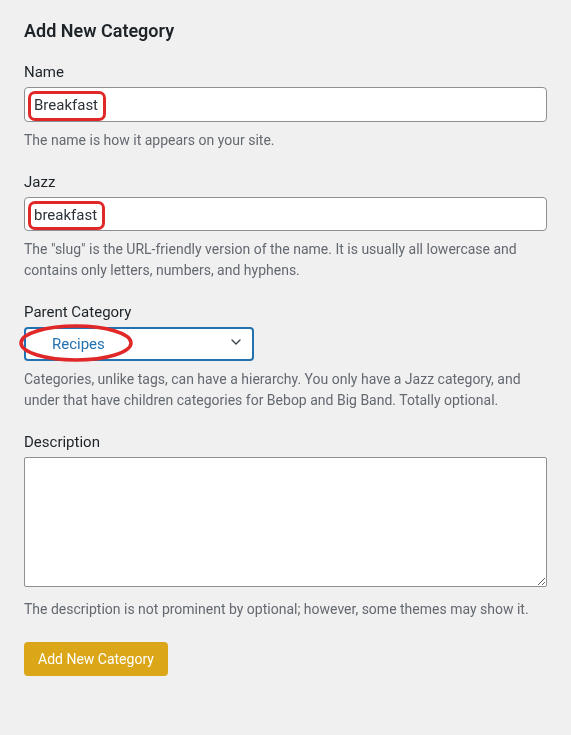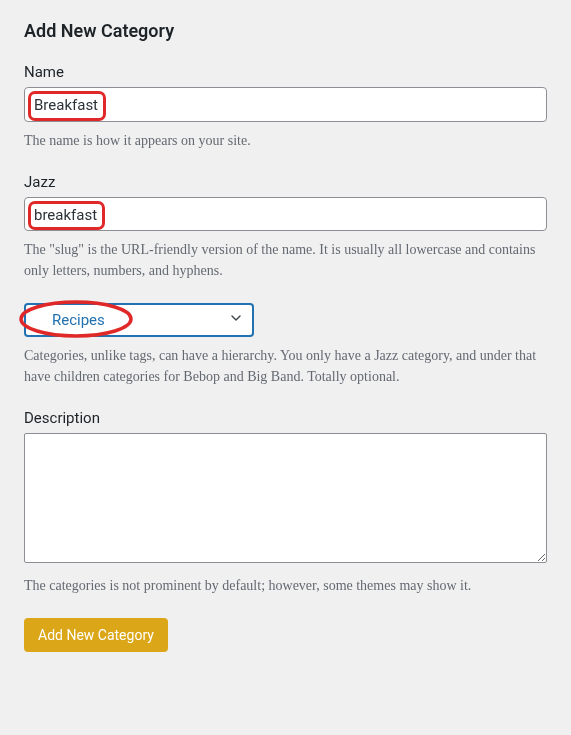--- a/index.html
+++ b/index.html
@@ -62,21 +62,20 @@
       position: absolute;
       top: 1px;
       left: 1px;
       pointer-events: none;
     }
     .help-text {
       font-size: 14px;
       color: #646970;
       margin-top: 8px;
       line-height: 1.5;
-      font-family: Liberation Serif, serif;
     }
     .select-wrap {
       position: relative;
       display: inline-block;
       width: 230px;
     }
     .select-styled {
       width: 100%;
       border: 2px solid #2271b1;
       border-radius: 4px;
@@ -160,20 +159,21 @@
 <div class="field">
   <label class="field-label">Jazz</label>
   <div class="input-wrap">
     <input type="text" class="text-input" style="color: transparent; caret-color: rgb(44, 51, 56);" value="breakfast">
     <span class="overlay-highlight highlight-red">breakfast</span>
   </div>
   <p class="help-text">The "slug" is the URL-friendly version of the name. It is usually all lowercase and contains only letters, numbers, and hyphens.</p>
 </div>
 
 <div class="field">
+  <label class="field-label">Parent Category</label>
   <div class="select-wrap">
     <div class="select-styled">
       <span class="select-value">Recipes</span>
       <span class="chevron">
         <svg viewBox="0 0 24 24" stroke-width="2" stroke-linecap="round" stroke-linejoin="round">
             <polyline points="6 9 12 15 18 9"></polyline>
           </svg>
       </span>
     </div>
     <div class="ellipse-highlight">
@@ -181,19 +181,19 @@
         <ellipse cx="60" cy="21" rx="55" ry="17" fill="none" stroke="#e02828" stroke-width="3.5"></ellipse>
       </svg>
     </div>
   </div>
   <p class="help-text">Categories, unlike tags, can have a hierarchy. You only have a Jazz category, and under that have children categories for Bebop and Big Band. Totally optional.</p>
 </div>
 
 <div class="field">
   <label class="field-label">Description</label>
   <textarea class="description-area" style=""></textarea>
-  <p class="help-text">The categories is not prominent by default; however, some themes may show it.</p>
+  <p class="help-text">The description is not prominent by optional; however, some themes may show it.</p>
 </div>
 
 <button class="submit-button">Add New Category</button>
 
 
 
 
 </body></html>

